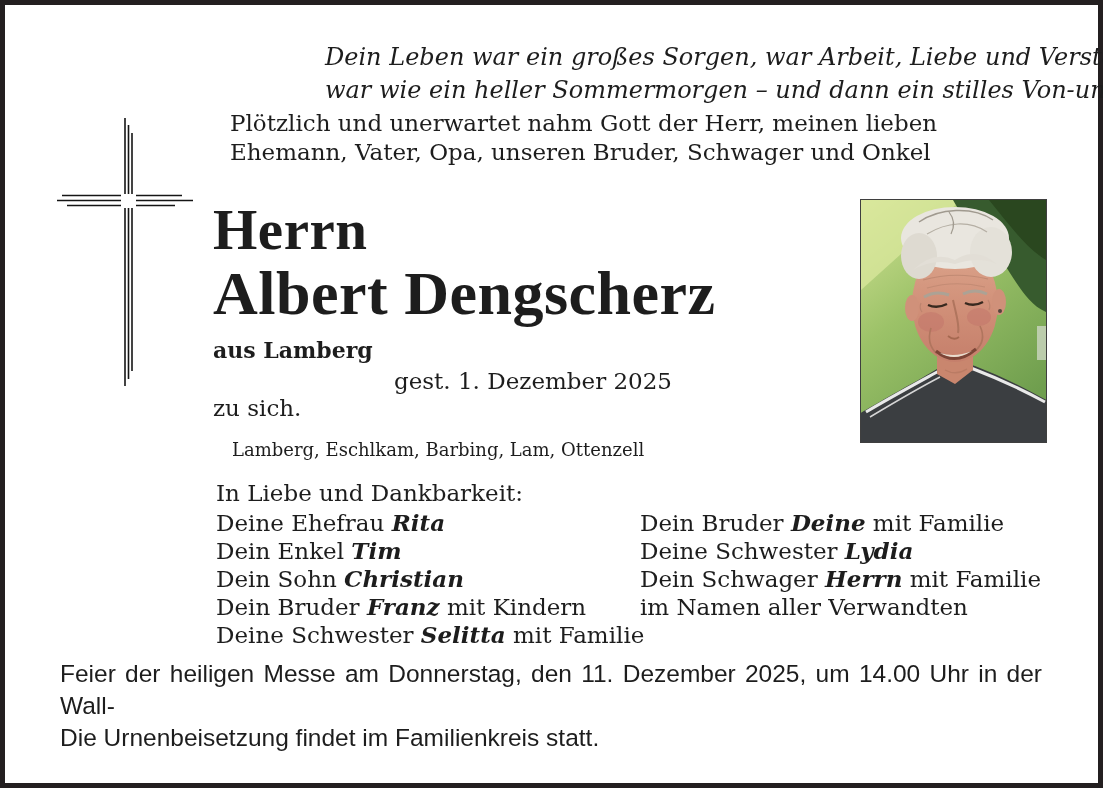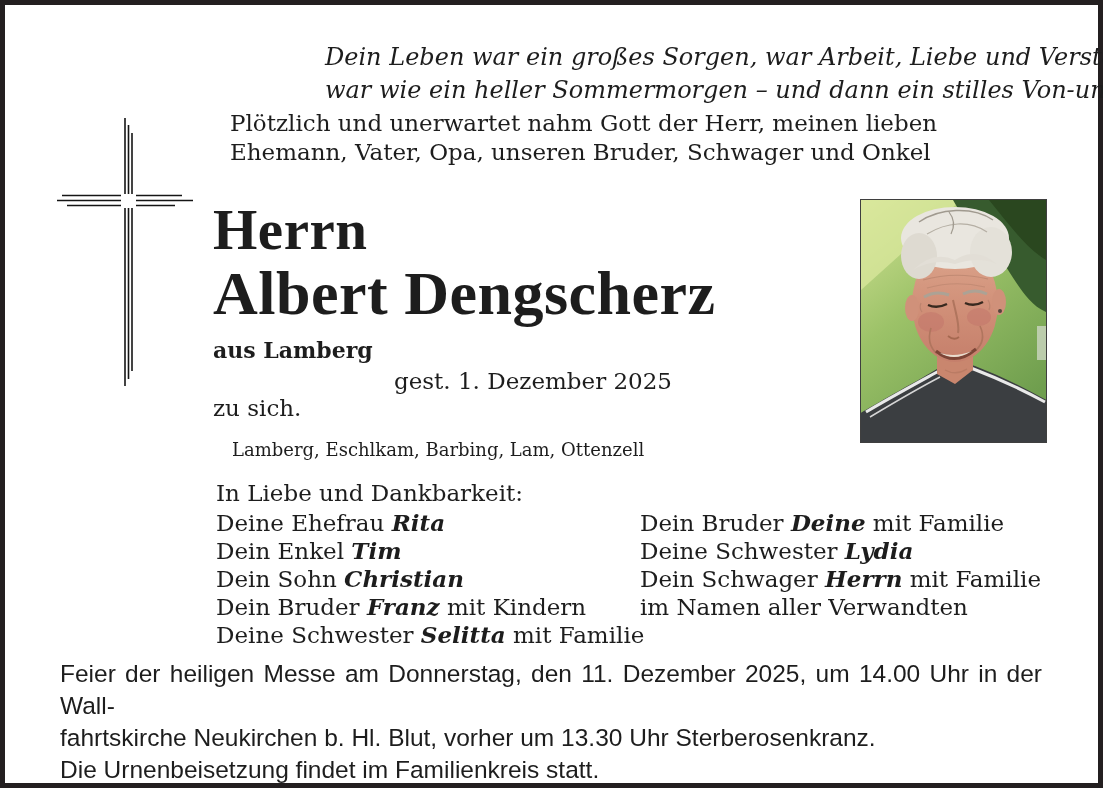--- a/index.html
+++ b/index.html
@@ -213,16 +213,15 @@
 
   <div class="col right">
     <div><span>Dein Bruder </span><b>Deine</b><span> mit Familie</span></div>
     <div><span>Deine Schwester </span><b>Lydia</b><span></span></div>
     <div><span>Dein Schwager </span><b>Herrn</b><span> mit Familie</span></div>
     <div><span>im Namen aller Verwandten</span><b></b><span></span></div>
   </div>
 
   <div class="funeral">
     <div class="stretch">Feier der heiligen Messe am Donnerstag, den 11. Dezember 2025, um 14.00 Uhr in der Wall-</div>
-    <div>fahrtskirche Neukirchen b. Hl. Blut, vorher um 13.30 Uhr Sterberosenkranz.</div>
     <div>Die Urnenbeisetzung findet im Familienkreis statt.</div>
   </div>
 </div>
 
 </body></html>

